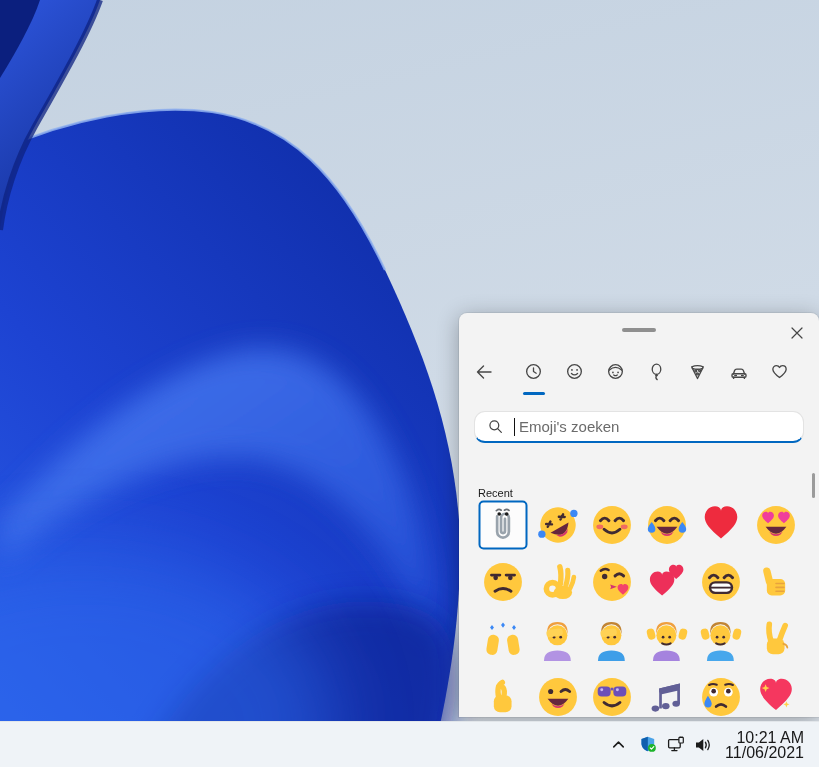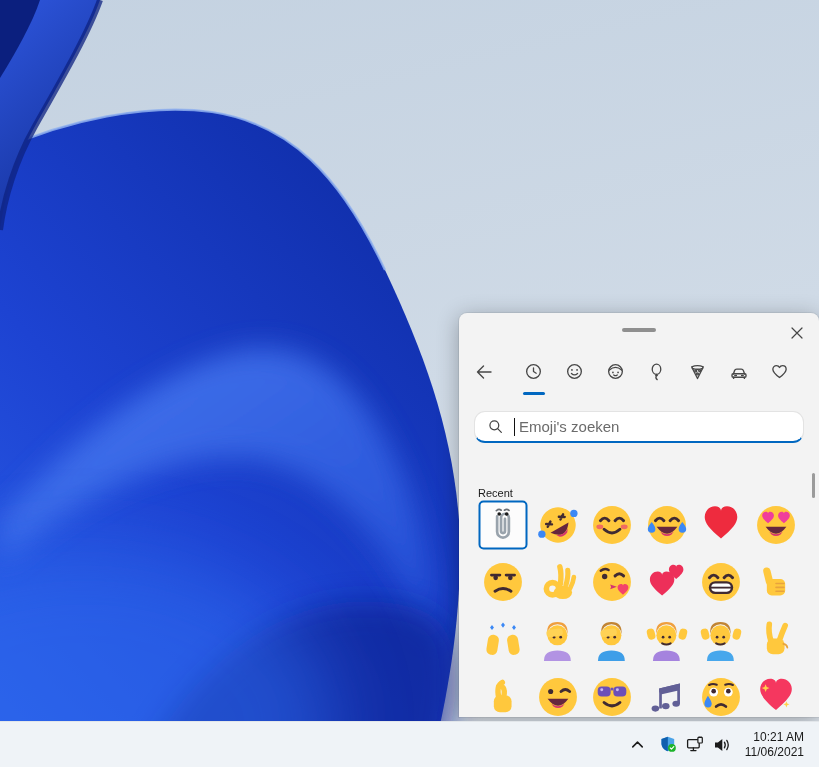--- a/index.html
+++ b/index.html
@@ -49,21 +49,21 @@
   .scroll-thumb{position:absolute;right:4px;top:160px;width:3px;height:25px;border-radius:2px;
     background:#9b9b9b;cursor:pointer;}
   
   .taskbar{position:absolute;left:0;bottom:0;width:100%;height:46px;background:#eff3f7;
     border-top:1px solid rgba(0,0,0,.05);box-sizing:border-box;}
   .tray{position:absolute;right:0;top:0;height:100%;display:flex;align-items:center;}
   .tray-btn{height:100%;display:flex;align-items:center;justify-content:center;border:none;
     background:transparent;padding:0;cursor:pointer;}
   .tray-btn.chevron{width:34px;}
   .tray-btn.icon{width:27px;}
-  .clock{margin-left:9px;margin-right:15px;text-align:right;font-size:12px;line-height:15px;
+  .clock{margin-left:9px;margin-right:15px;text-align:right;font-size:16px;line-height:15px;
     color:#191919;cursor:pointer;}
 </style>
 </head>
 <body>
 
 <div id="wallpaper">
 <svg width="819" height="767" viewBox="0 0 819 767" preserveAspectRatio="none" aria-hidden="true">
   <defs>
     <linearGradient id="gSky" x1="0" y1="0" x2="0.25" y2="1">
       <stop offset="0" stop-color="#c4d2e1"></stop>

